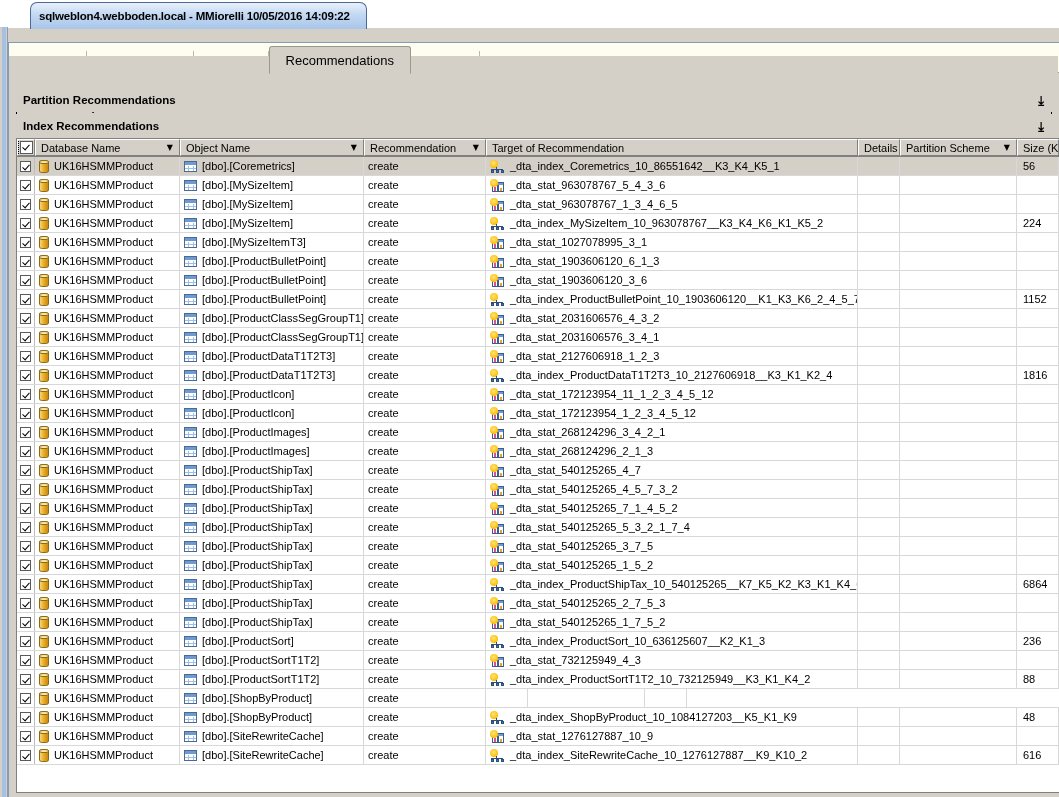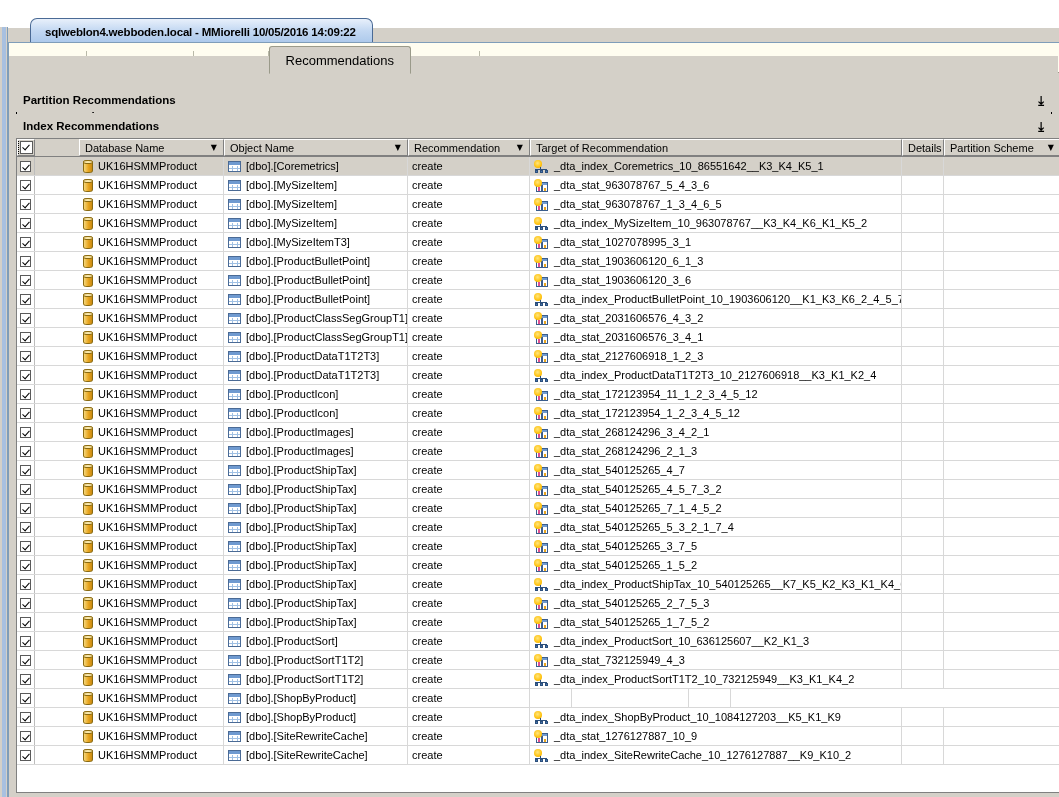--- a/index.html
+++ b/index.html
@@ -23,32 +23,31 @@
   }
   .titlebar-row {
     position: absolute;
     left: 0; top: 0; width: 1059px; height: 28px;
     background: #ffffff;
   }
   .doc-tab {
     position: absolute;
     left: 30px; top: 2px;
     height: 26px;
-    padding: 0 16px 0 14px;
+    padding: 0 16px 0 8px;
     background: linear-gradient(to bottom, #e8f0fb 0%, #c3d8f2 45%, #a8c6ea 100%);
     border: 1px solid #4a6a95;
     border-bottom: none;
     border-radius: 7px 7px 0 0;
     display: flex; align-items: center;
     font-weight: bold;
     font-size: 11.5px;
     color: #000;
     letter-spacing: -0.2px;
     white-space: nowrap;
-    margin-top: 16px;
   }
 
   
   .tabstrip-wrap {
     position: absolute;
     left: 8px; top: 42px; width: 1051px; height: 29px;
     background: #000000;
     border-left: 1px solid #7f9db9;
     border-top: 1px solid #7f9db9;
   }
@@ -161,21 +160,21 @@
     font-family: "DejaVu Sans", sans-serif;
     line-height: 1;
   }
   .hcell.chk {
     padding-left: 0;
     justify-content: center;
   }
 
   
   .c-chk   { width: 18px;  min-width: 18px; }
-  .c-db    { width: 145px; min-width: 145px; margin-left: 44px; }
+  .c-db    { width: 145px; min-width: 145px; }
   .c-obj   { width: 184px; min-width: 184px; }
   .c-rec   { width: 122px; min-width: 122px; }
   .c-tgt   { width: 372px; min-width: 372px; }
   .c-det   { width: 42px;  min-width: 42px; }
   .c-ps    { width: 117px; min-width: 117px; }
   .c-size  { width: 42px;  min-width: 42px; }
 
   .rows { height: 636px; overflow: hidden; }
 
   .row {

